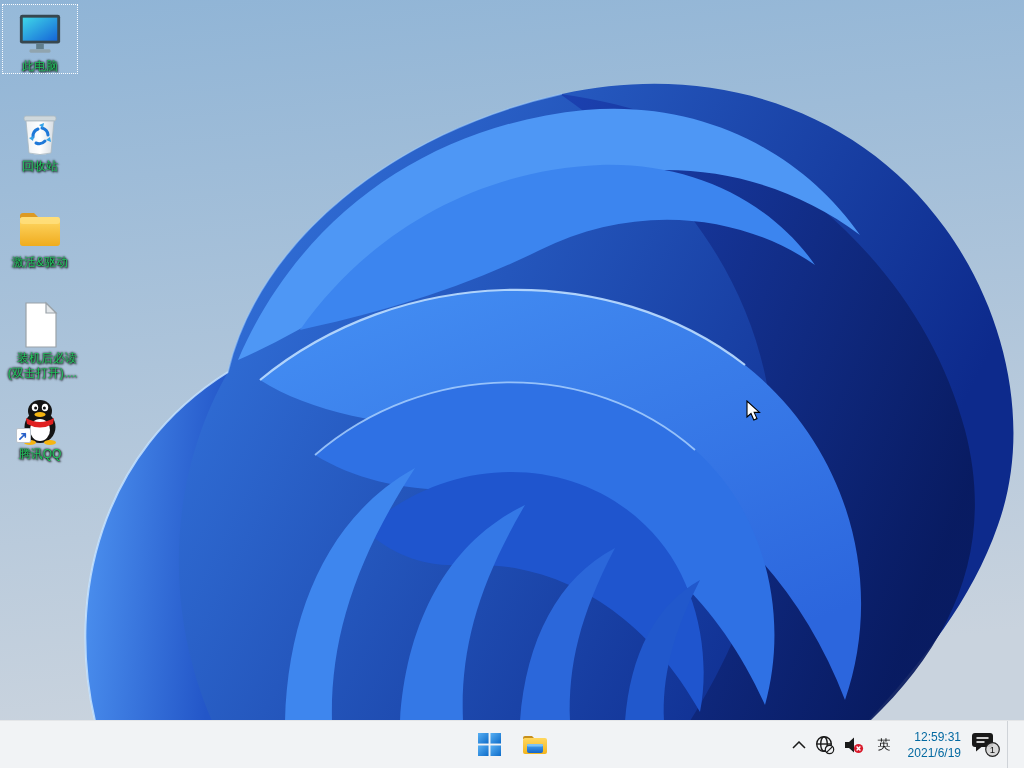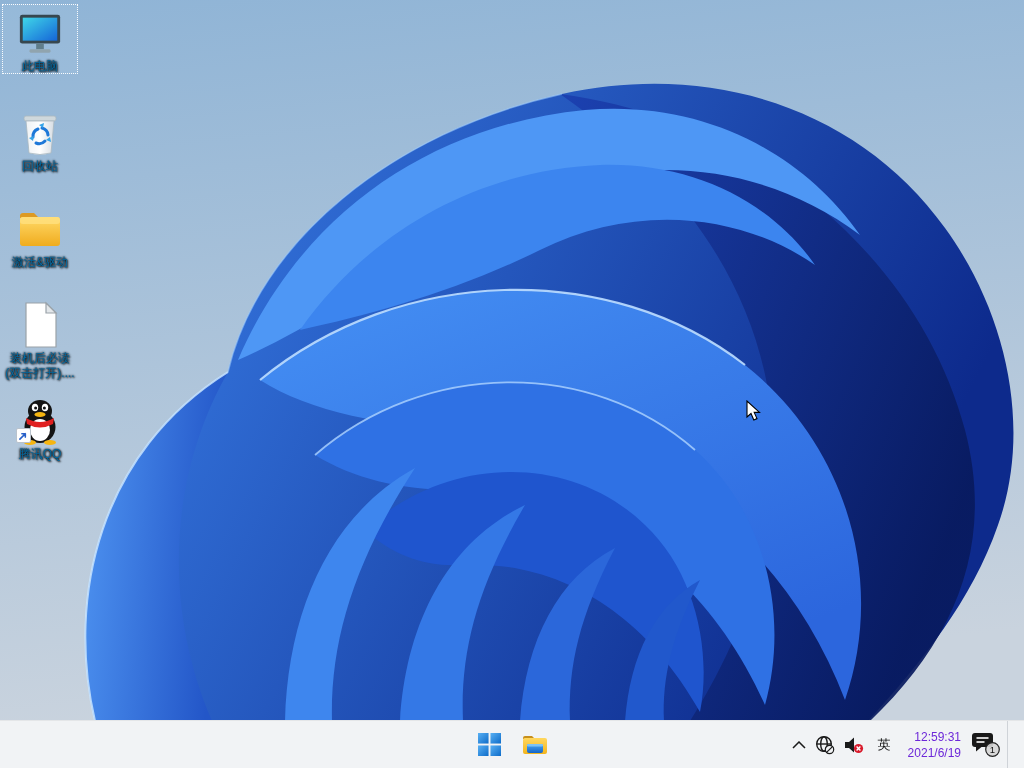--- a/index.html
+++ b/index.html
@@ -10,21 +10,21 @@
   .wallpaper{position:absolute;left:0;top:0;width:1024px;height:721px;}
   .wallpaper svg{display:block;width:100%;height:100%;}
 
   
   .desk-cell{position:absolute;left:2px;width:76px;display:flex;flex-direction:column;
              align-items:center;padding-top:5px;box-sizing:border-box;cursor:default;}
   .desk-cell.selected{background:rgba(165,195,225,.32);outline:1px dotted rgba(255,255,255,.95);
              outline-offset:-1px;}
   .desk-icon{width:48px;height:48px;display:flex;align-items:center;justify-content:center;
              position:relative;}
-  .desk-label{margin-top:2px;font-size:12px;line-height:15px;color:#0369a1;text-align:center;
+  .desk-label{margin-top:2px;font-size:12px;line-height:15px;color:#22c55e;text-align:right;
              max-width:74px;word-break:break-all;
              text-shadow:1px 1px 2px rgba(0,0,0,.95),0 0 2px rgba(0,0,0,.9),-1px 0 2px rgba(0,0,0,.6);}
   .shortcut-badge{position:absolute;left:0;bottom:2px;width:13px;height:13px;background:#fff;
              border:1px solid #b9c2cc;border-radius:2px;display:flex;align-items:center;justify-content:center;}
 
   
   .cursor{position:absolute;left:746px;top:400px;pointer-events:none;}
 
   
   .taskbar{position:absolute;left:0;bottom:0;width:1024px;height:47px;background:#f1f3f5;
@@ -32,21 +32,21 @@
   .tb-center{position:absolute;left:50%;top:0;height:100%;transform:translateX(-50%);
            display:flex;align-items:center;gap:10px;}
   .tb-btn{width:36px;height:36px;border-radius:5px;display:flex;align-items:center;
            justify-content:center;}
   .tb-right{position:absolute;right:0;top:0;height:100%;display:flex;align-items:center;
            padding-right:10px;}
   .tray-btn{height:34px;display:flex;align-items:center;justify-content:center;
            border-radius:4px;padding:0 4px;}
   .ime{font-size:13px;color:#111;padding:0 5px;font-weight:500;}
   .clock{display:flex;flex-direction:column;align-items:flex-end;justify-content:center;
-         font-size:12px;color:#6d28d9;line-height:16px;padding:0 8px;text-align:right;}
+         font-size:12px;color:#0369a1;line-height:16px;padding:0 8px;text-align:right;}
   .notif{position:relative;width:34px;height:34px;display:flex;align-items:center;
          justify-content:center;border-radius:4px;}
   .show-desktop{width:6px;height:100%;border-left:1px solid #cfd3d8;margin-left:4px;}
 </style>
 </head>
 <body>
 
 <div class="screen">
 
   <div class="wallpaper">

